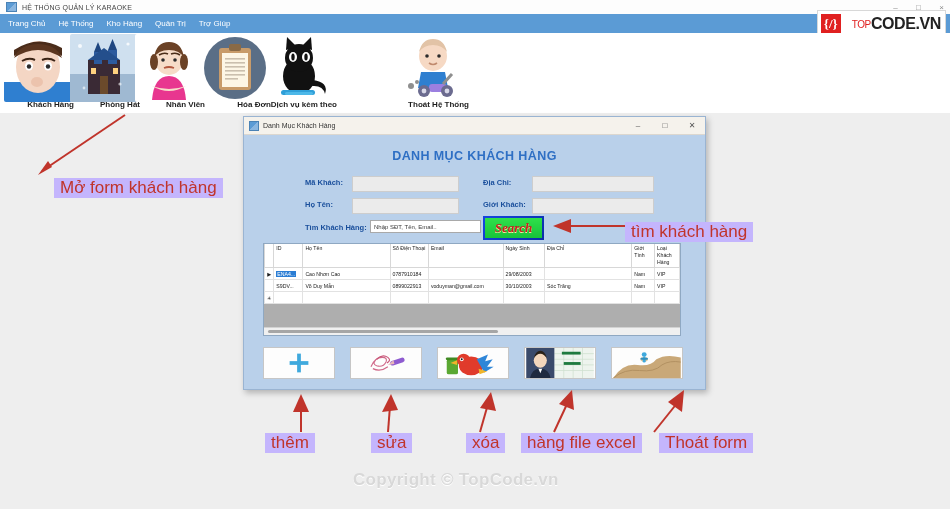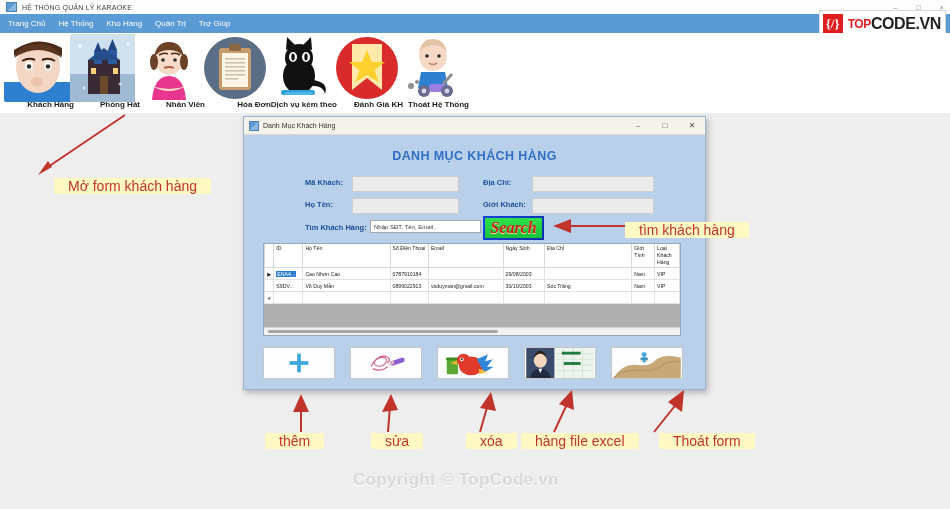--- a/index.html
+++ b/index.html
@@ -19,21 +19,21 @@
 
   .menubar{position:absolute;left:0;top:14px;width:950px;height:19px;background:#5b9bd5;
       display:flex;align-items:center;}
   .menuitem{font-size:8px;color:#ffffff;margin-left:13px;white-space:nowrap;text-align:right;}
   .menuitem:first-child{margin-left:8px;}
 
   .logo{position:absolute;right:4px;top:10px;height:26px;display:flex;align-items:center;
       background:#ffffff;border:1px solid #d8d8d8;padding:0 4px 0 3px;}
   .logo-badge{width:20px;height:20px;background:#e02020;color:#fff;font-size:13px;font-weight:bold;
       display:flex;align-items:center;justify-content:center;font-family:"Liberation Serif",serif;}
-  .logo-top{font-size:12px;font-weight:bold;color:#e02020;margin-left:5px;letter-spacing:-.4px;}
+  .logo-top{font-size:10px;font-weight:normal;color:#e02020;margin-left:11px;letter-spacing:-.4px;}
   .logo-code{font-size:16px;font-weight:bold;color:#222;letter-spacing:-.4px;}
 
   
   .toolbar{position:absolute;left:0;top:33px;width:950px;height:80px;background:#ffffff;}
   .tb-item{position:absolute;top:0;width:72px;text-align:right;}
   .tb-img{width:68px;height:68px;margin:1px auto 0;display:block;border-radius:2px;overflow:hidden;}
   .tb-label{font-size:8px;font-weight:bold;color:#1d1d1d;margin-top:-2px;white-space:nowrap;}
 
   
   .dlg{position:absolute;left:243px;top:116px;width:461px;height:272px;background:#b9d0ea;
@@ -49,21 +49,21 @@
   .fields{position:relative;margin-top:12px;height:62px;}
   .lbl{position:absolute;font-size:7.5px;color:#1a4f9c;font-weight:bold;}
   .inp{position:absolute;height:12px;background:#ebebeb;border:1px solid #cdcdcd;}
   .srch-inp{position:absolute;height:13px;background:#ffffff;border:1px solid #a9a9a9;
       font-size:6px;color:#3a3a3a;padding-left:3px;line-height:13px;box-sizing:border-box;overflow:hidden;
       white-space:nowrap;}
   .srch-btn{position:absolute;width:57px;height:20px;
       background:linear-gradient(#2fe04a,#18c23a);border:2px solid;
       border-image:linear-gradient(135deg,#1546e0,#0a2ea8) 1;
       display:flex;align-items:center;justify-content:center;}
-  .srch-btn b{font-family:"Liberation Serif",serif;font-style:italic;font-size:16px;color:#c62020;
+  .srch-btn b{font-family:"Liberation Serif",serif;font-style:italic;font-size:13px;color:#c62020;
       text-shadow:0 1px 0 #ffe2a0;}
 
   
   .grid{position:absolute;left:19px;top:126px;width:418px;height:93px;background:#fff;
       border:1px solid #8fa8c2;box-sizing:border-box;display:flex;flex-direction:column;}
   .grid table{border-collapse:collapse;width:100%;table-layout:fixed;}
   .grid th{background:#fff;border:1px solid #d7d7d7;border-top:none;font-size:5.2px;color:#1b1b1b;
       font-weight:normal;text-align:left;padding:1px 2px;height:18px;vertical-align:top;line-height:1.35;}
   .grid td{border:1px solid #e2e2e2;font-size:5.2px;color:#1b1b1b;padding:1px 2px;height:9px;
       white-space:nowrap;overflow:hidden;}
@@ -73,21 +73,21 @@
   .grid-sb{height:7px;background:#f0f0f0;border-top:1px solid #d2d2d2;position:relative;}
   .grid-sb i{position:absolute;left:4px;top:2px;width:230px;height:3px;background:#a6a6a6;border-radius:2px;display:block;}
 
   
   .btnrow{position:absolute;left:19px;top:230px;width:423px;height:32px;}
   .abtn{position:absolute;top:0;width:72px;height:32px;background:#fdfdfd;border:1px solid #c6c6c6;
       box-sizing:border-box;overflow:hidden;}
   .abtn svg{display:block;width:100%;height:100%;}
 
   
-  .anno{position:absolute;font-size:14px;color:#c0342b;background:#fef9c3;padding:0 14px;white-space:nowrap;}
+  .anno{position:absolute;font-size:17px;color:#c0342b;background:#c4b5fd;padding:0 6px;white-space:nowrap;}
   .arrow{position:absolute;}
   .wm{position:absolute;left:353px;top:470px;font-size:17px;color:#d8d8d8;font-weight:bold;
       letter-spacing:.3px;text-shadow:0 1px 0 #fff;}
 </style>
 </head>
 <body>
 
 <div class="app">
 
   <div class="win-titlebar">
@@ -215,31 +215,20 @@
           <ellipse cx="26" cy="23" rx="1.7" ry="3.6" fill="#111"></ellipse>
             <ellipse cx="39" cy="23" rx="1.7" ry="3.6" fill="#111"></ellipse>
           <path d="M46 46 q16 2 12 14 q-2 -9 -13 -8z" fill="#111"></path>
           <rect x="14" y="56" width="34" height="5" rx="2.5" fill="#2f9fd8"></rect>
           <rect x="18" y="58" width="28" height="3" rx="1.5" fill="#4db8e8"></rect>
         </svg>
       </span>
       <div class="tb-label">Dịch vụ kèm theo</div>
     </div>
 
-    <div class="tb-item" style="left:331px">
-      <span class="tb-img">
-        <svg viewBox="0 0 68 68">
-            <rect width="68" height="68" fill="#fff"></rect>
-          <circle cx="34" cy="34" r="31" fill="#d92b2b"></circle>
-          <path d="M19 10 h30 v46 l-15 -12 l-15 12z" fill="#ffe9a8"></path>
-          <polygon points="34,16 39,28 52,28 41.5,36 45.5,48 34,41 22.5,48 26.5,36 16,28 29,28" fill="#ffd02e"></polygon>
-        </svg>
-      </span>
-      <div class="tb-label">Đánh Giá KH</div>
-    </div>
 
     <div class="tb-item" style="left:397px">
       <span class="tb-img">
         <svg viewBox="0 0 68 68">
             <rect width="68" height="68" fill="#fff"></rect>
           <ellipse cx="34" cy="22" rx="14" ry="15" fill="#f6d9c4"></ellipse>
           <path d="M20 18 q3 -13 14 -13 q11 0 14 13 q-5 -7 -14 -7 q-9 0 -14 7z" fill="#e2c3a6"></path>
           <circle cx="28" cy="22" r="1.8" fill="#2b2b2b"></circle>
             <circle cx="40" cy="22" r="1.8" fill="#2b2b2b"></circle>
           <path d="M30 29 q4 3 8 0" stroke="#c08a6e" stroke-width="1.6" fill="none"></path>

